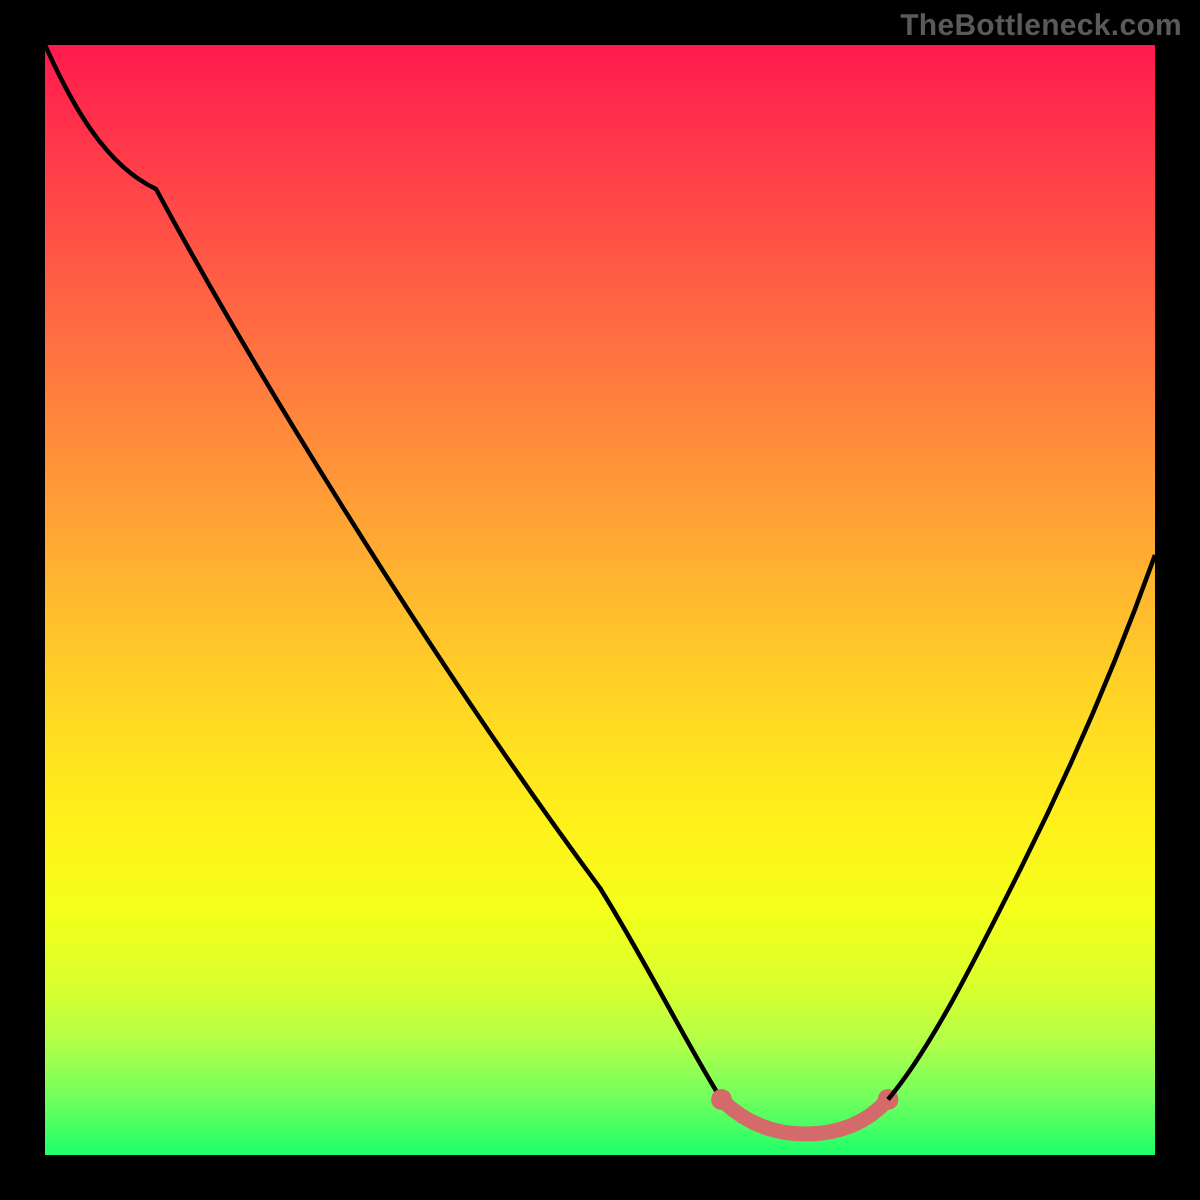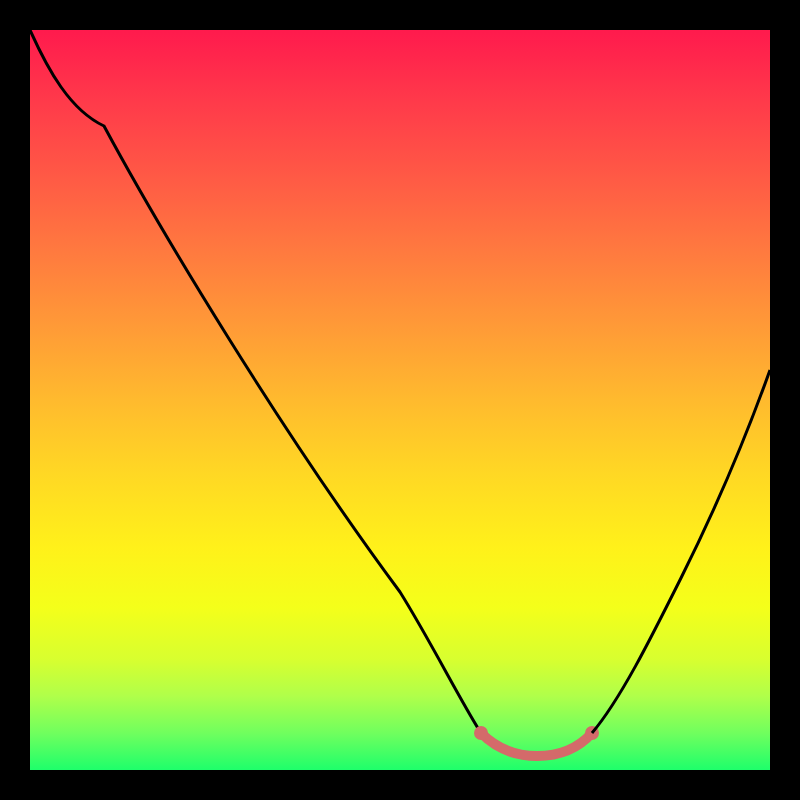--- a/index.html
+++ b/index.html
@@ -59,20 +59,21 @@
     position: absolute;
     inset: 0;
     width: 100%;
     height: 100%;
   }
 </style>
 </head>
 <body>
 
 <div class="frame">
+  <div class="watermark">TheBottleneck.com</div>
 
   <div class="plot-area">
     <div class="gradient"></div>
 
     <svg class="curves" viewBox="0 0 740 740" preserveAspectRatio="none">
 
       <path d="M 0 0
                C 18 40, 40 80, 74 96
                C 130 200, 250 400, 370 562
                C 400 610, 430 670, 451 703" fill="none" stroke="#000" stroke-width="3"></path>

